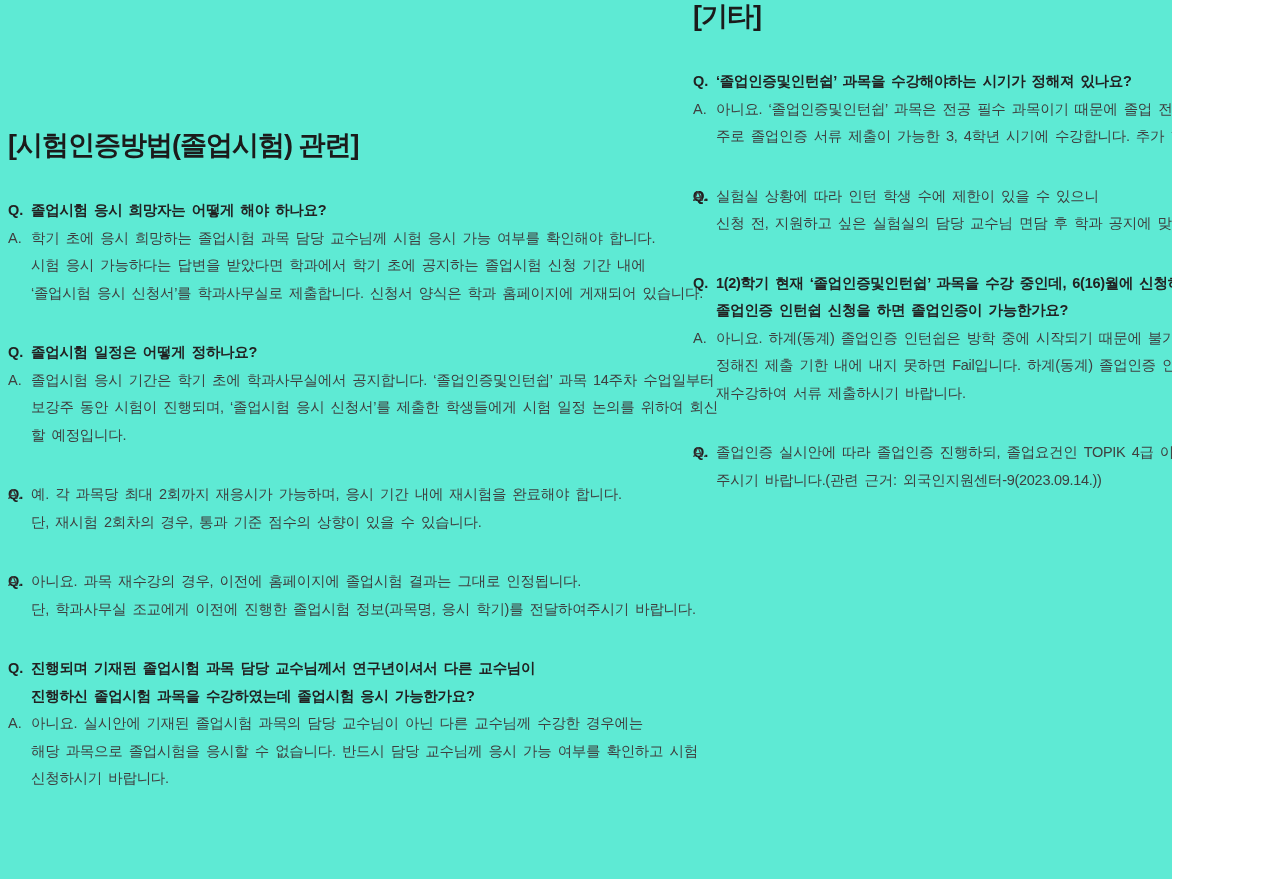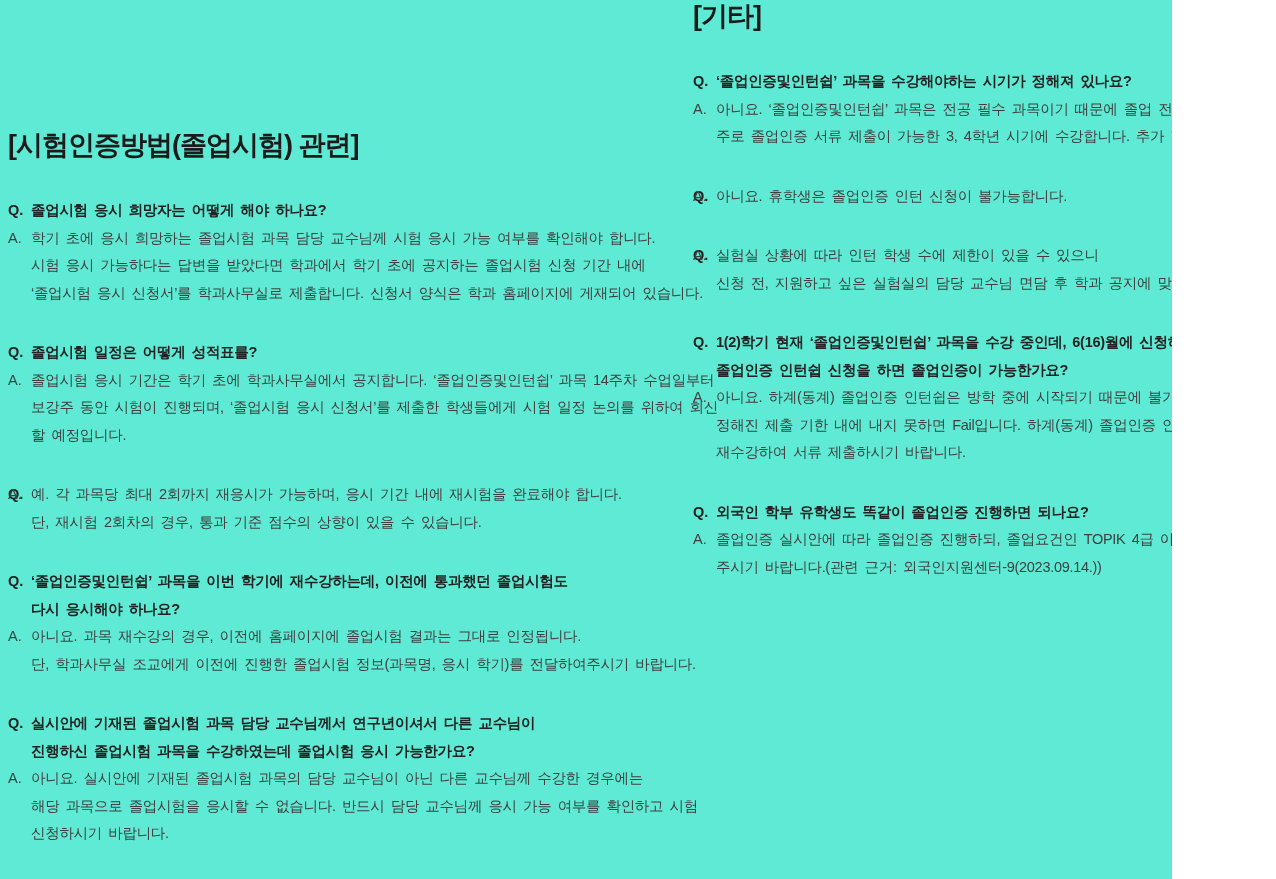--- a/index.html
+++ b/index.html
@@ -66,76 +66,75 @@
     <h1 class="section-title">[시험인증방법(졸업시험) 관련]</h1>
 
     <div class="qa">
       <div class="line q"><span class="prefix">Q.</span><span class="text">졸업시험 응시 희망자는 어떻게 해야 하나요?</span></div>
       <div class="line a"><span class="prefix">A.</span><span class="text">학기 초에 응시 희망하는 졸업시험 과목 담당 교수님께 시험 응시 가능 여부를 확인해야 합니다.
 시험 응시 가능하다는 답변을 받았다면 학과에서 학기 초에 공지하는 졸업시험 신청 기간 내에
 ‘졸업시험 응시 신청서’를 학과사무실로 제출합니다. 신청서 양식은 학과 홈페이지에 게재되어 있습니다.</span></div>
     </div>
 
     <div class="qa">
-      <div class="line q"><span class="prefix">Q.</span><span class="text">졸업시험 일정은 어떻게 성적표를?</span></div>
+      <div class="line q"><span class="prefix">Q.</span><span class="text">졸업시험 일정은 어떻게 정하나요?</span></div>
       <div class="line a"><span class="prefix">A.</span><span class="text">졸업시험 응시 기간은 학기 초에 학과사무실에서 공지합니다. ‘졸업인증및인턴쉽’ 과목 14주차 수업일부터
 보강주 동안 시험이 진행되며, ‘졸업시험 응시 신청서’를 제출한 학생들에게 시험 일정 논의를 위하여 회신
 할 예정입니다.</span></div>
     </div>
 
     <div class="qa">
       <div class="line q"><span class="prefix">Q.</span></div>
       <div class="line a"><span class="prefix">A.</span><span class="text">예. 각 과목당 최대 2회까지 재응시가 가능하며, 응시 기간 내에 재시험을 완료해야 합니다.
 단, 재시험 2회차의 경우, 통과 기준 점수의 상향이 있을 수 있습니다.</span></div>
     </div>
 
     <div class="qa">
-      <div class="line q"><span class="prefix">Q.</span><span class="text">‘졸업인증및인턴쉽’ 과목을 이번 학기에 재수강하는데, 이전에 통과했던 졸업시험도
-다시 응시해야 하나요?</span></div>
+      <div class="line q"><span class="prefix">Q.</span></div>
       <div class="line a"><span class="prefix">A.</span><span class="text">아니요. 과목 재수강의 경우, 이전에 홈페이지에 졸업시험 결과는 그대로 인정됩니다.
 단, 학과사무실 조교에게 이전에 진행한 졸업시험 정보(과목명, 응시 학기)를 전달하여주시기 바랍니다.</span></div>
     </div>
 
     <div class="qa">
-      <div class="line q"><span class="prefix">Q.</span><span class="text">실시안에 기재된 졸업시험 과목 담당 교수님께서 연구년이셔서 다른 교수님이
+      <div class="line q"><span class="prefix">Q.</span><span class="text">진행되며 기재된 졸업시험 과목 담당 교수님께서 연구년이셔서 다른 교수님이
 진행하신 졸업시험 과목을 수강하였는데 졸업시험 응시 가능한가요?</span></div>
       <div class="line a"><span class="prefix">A.</span><span class="text">아니요. 실시안에 기재된 졸업시험 과목의 담당 교수님이 아닌 다른 교수님께 수강한 경우에는
 해당 과목으로 졸업시험을 응시할 수 없습니다. 반드시 담당 교수님께 응시 가능 여부를 확인하고 시험
 신청하시기 바랍니다.</span></div>
     </div>
   </section>
 
   <section class="col col-right">
     <h1 class="section-title">[기타]</h1>
 
     <div class="qa">
       <div class="line q"><span class="prefix">Q.</span><span class="text">‘졸업인증및인턴쉽’ 과목을 수강해야하는 시기가 정해져 있나요?</span></div>
       <div class="line a"><span class="prefix">A.</span><span class="text">아니요. ‘졸업인증및인턴쉽’ 과목은 전공 필수 과목이기 때문에 졸업 전에만 수강하면 됩니다.
 주로 졸업인증 서류 제출이 가능한 3, 4학년 시기에 수강합니다. 추가 학기에도 수강이 가능합니다.</span></div>
     </div>
 
     <div class="qa">
       <div class="line q"><span class="prefix">Q.</span></div>
-      <div class="line a"><span class="prefix">A.</span><span class="text">아니요. 휴학생은 졸업인증 인턴 신청이 불가능합니다.</span></div>
+      <div class="line a"><span class="prefix">A.</span></div>
     </div>
 
     <div class="qa">
       <div class="line q"><span class="prefix">Q.</span></div>
       <div class="line a"><span class="prefix">A.</span><span class="text">실험실 상황에 따라 인턴 학생 수에 제한이 있을 수 있으니
 신청 전, 지원하고 싶은 실험실의 담당 교수님 면담 후 학과 공지에 맞춰 신청하시기 바랍니다.</span></div>
     </div>
 
     <div class="qa">
       <div class="line q"><span class="prefix">Q.</span><span class="text">1(2)학기 현재 ‘졸업인증및인턴쉽’ 과목을 수강 중인데, 6(16)월에 신청하는 하계(동계)
 졸업인증 인턴쉽 신청을 하면 졸업인증이 가능한가요?</span></div>
       <div class="line a"><span class="prefix">A.</span><span class="text">아니요. 하계(동계) 졸업인증 인턴쉽은 방학 중에 시작되기 때문에 불가합니다. 인증 서류는 학기 중
 정해진 제출 기한 내에 내지 못하면 Fail입니다. 하계(동계) 졸업인증 인턴쉽을 마친 다음 학기에
 재수강하여 서류 제출하시기 바랍니다.</span></div>
     </div>
 
     <div class="qa">
-      <div class="line q"><span class="prefix">Q.</span><span class="text">외국인 학부 유학생도 똑같이 졸업인증 진행하면 되나요?</span></div>
+      <div class="line q"><span class="prefix">Q.</span></div>
       <div class="line a"><span class="prefix">A.</span><span class="text">졸업인증 실시안에 따라 졸업인증 진행하되, 졸업요건인 TOPIK 4급 이상의 성적표를 함께 제출하여
 주시기 바랍니다.(관련 근거: 외국인지원센터-9(2023.09.14.))</span></div>
     </div>
   </section>
 
 </div>
 
 </body></html>

